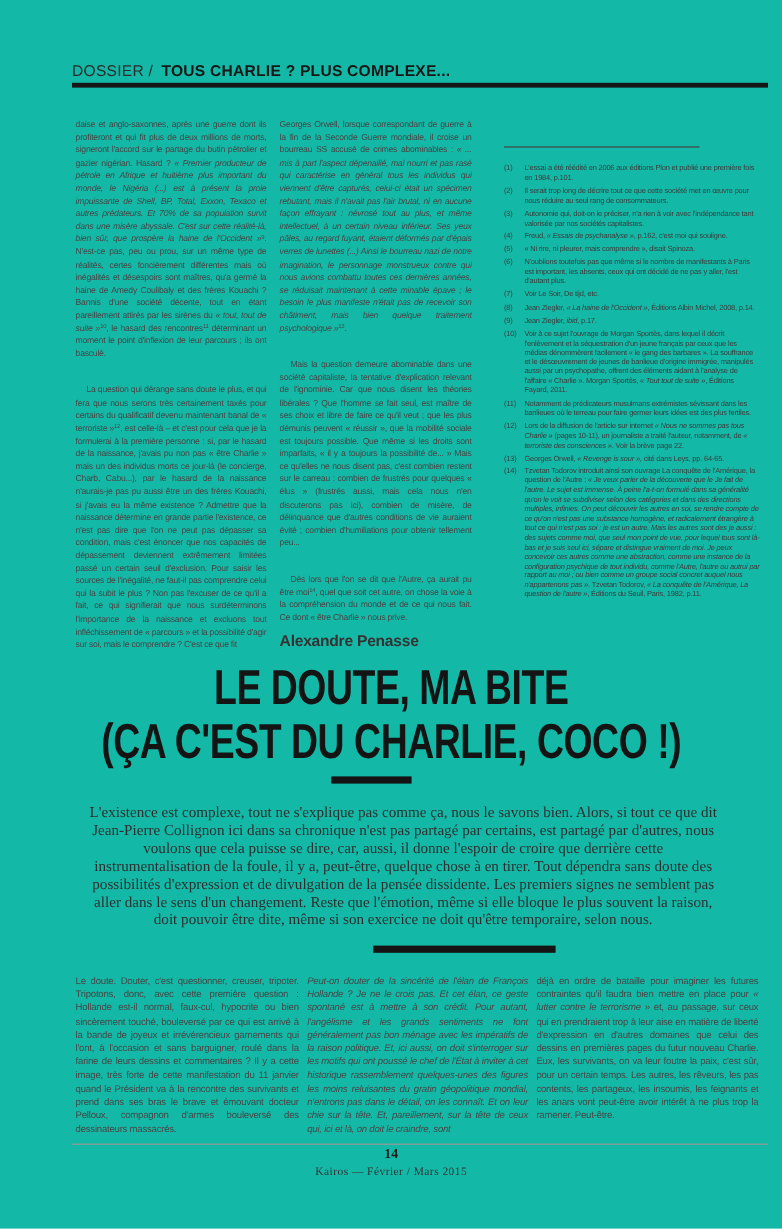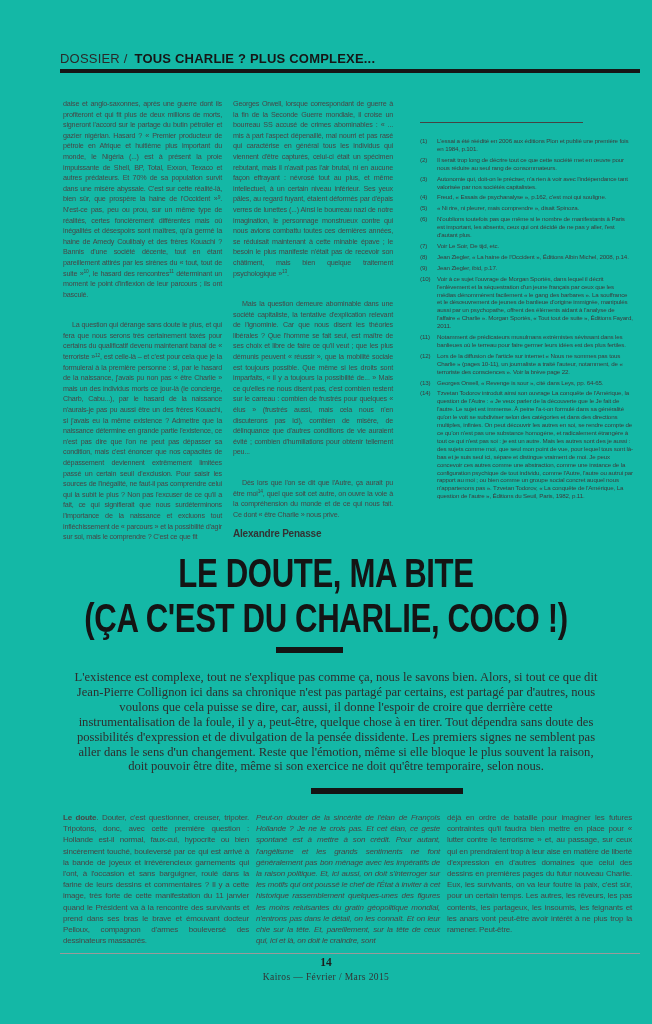--- a/index.html
+++ b/index.html
@@ -10,23 +10,23 @@
   .hdr-section{font-weight:400;letter-spacing:0.2px;}
   .hdr-title{font-weight:700;margin-left:7px;color:#161616;letter-spacing:0.2px;}
   .hdr-rule{position:absolute;left:60px;top:69px;width:580px;height:4px;background:#161616;}
   
   .col{position:absolute;top:99px;font-size:7.2px;line-height:10.6px;letter-spacing:-0.2px;
        text-align:justify;color:#474747;}
   .col-a{left:63px;width:159px;}
   .col-b{left:233px;width:160px;}
   .body-p{margin:0 0 9px 0;}
   .indent{text-indent:9px;margin-top:20px;}
-  .byline{margin:0 0 0 0;font-weight:700;font-size:10px;color:#333;}
-  .it{}
-  .bd{font-weight:700;}
+  .byline{margin:0 0 0 0;font-weight:700;font-size:13px;color:#333;}
+  .it{font-style:italic;}
+  .bd{font-weight:400;}
   sup{font-size:0.68em;line-height:0;vertical-align:baseline;position:relative;top:-0.45em;}
   
   .fn-col{position:absolute;left:420px;top:100px;width:213px;}
   .fn-rule{width:163px;height:1px;background:#444;margin:22px 0 14px 0;}
   .fn{display:flex;gap:5px;margin-bottom:3px;font-size:6.2px;line-height:7.9px;
       letter-spacing:-0.15px;color:#3c3c3c;text-align:left;}
   .fn-num{flex:0 0 12px;}
   .fn-text{flex:1;}
   
   .headline{position:absolute;left:0;right:0;top:551px;margin:0;text-align:center;
@@ -62,21 +62,21 @@
   <div class="hdr-rule"></div>
 
   <div class="col col-a">
     <p class="body-p"><span>daise et anglo-saxonnes, après une guerre dont ils profiteront et qui fit plus de deux millions de morts, signeront l'accord sur le partage du butin pétrolier et gazier nigérian. Hasard ? </span><span class="it">« Premier producteur de pétrole en Afrique et huitième plus important du monde, le Nigéria (...) est à présent la proie impuissante de Shell, BP, Total, Exxon, Texaco et autres prédateurs. Et 70% de sa population survit dans une misère abyssale. C'est sur cette réalité-là, bien sûr, que prospère la haine de l'Occident »</span><sup>9</sup><span>. N'est-ce pas, peu ou prou, sur un même type de réalités, certes foncièrement différentes mais où inégalités et désespoirs sont maîtres, qu'a germé la haine de Amedy Coulibaly et des frères Kouachi ? Bannis d'une société décente, tout en étant pareillement attirés par les sirènes du </span><span class="it">« tout, tout de suite »</span><sup>10</sup><span>, le hasard des rencontres</span><sup>11</sup><span> déterminant un moment le point d'inflexion de leur parcours ; ils ont basculé.</span></p>
     <p class="body-p indent"><span>La question qui dérange sans doute le plus, et qui fera que nous serons très certainement taxés pour certains du qualificatif devenu maintenant banal de « terroriste »</span><sup>12</sup><span>, est celle-là – et c'est pour cela que je la formulerai à la première personne : si, par le hasard de la naissance, j'avais pu non pas « être Charlie » mais un des individus morts ce jour-là (le concierge, Charb, Cabu...), par le hasard de la naissance n'aurais-je pas pu aussi être un des frères Kouachi, si j'avais eu la même existence ? Admettre que la naissance détermine en grande partie l'existence, ce n'est pas dire que l'on ne peut pas dépasser sa condition, mais c'est énoncer que nos capacités de dépassement deviennent extrêmement limitées passé un certain seuil d'exclusion. Pour saisir les sources de l'inégalité, ne faut-il pas comprendre celui qui la subit le plus ? Non pas l'excuser de ce qu'il a fait, ce qui signifierait que nous surdéterminons l'importance de la naissance et excluons tout infléchissement de « parcours » et la possibilité d'agir sur soi, mais le comprendre ? C'est ce que fit</span></p>
   </div>
 
   <div class="col col-b">
     <p class="body-p"><span>Georges Orwell, lorsque correspondant de guerre à la fin de la Seconde Guerre mondiale, il croise un bourreau SS accusé de crimes abominables : </span><span class="it">« ... mis à part l'aspect dépenaillé, mal nourri et pas rasé qui caractérise en général tous les individus qui viennent d'être capturés, celui-ci était un spécimen rebutant, mais il n'avait pas l'air brutal, ni en aucune façon effrayant : névrosé tout au plus, et même intellectuel, à un certain niveau inférieur. Ses yeux pâles, au regard fuyant, étaient déformés par d'épais verres de lunettes (...) Ainsi le bourreau nazi de notre imagination, le personnage monstrueux contre qui nous avions combattu toutes ces dernières années, se réduisait maintenant à cette minable épave ; le besoin le plus manifeste n'était pas de recevoir son châtiment, mais bien quelque traitement psychologique »</span><sup>13</sup><span>.</span></p>
     <p class="body-p indent"><span>Mais la question demeure abominable dans une société capitaliste, la tentative d'explication relevant de l'ignominie. Car que nous disent les théories libérales ? Que l'homme se fait seul, est maître de ses choix et libre de faire ce qu'il veut ; que les plus démunis peuvent « réussir », que la mobilité sociale est toujours possible. Que même si les droits sont imparfaits, « il y a toujours la possibilité de... » Mais ce qu'elles ne nous disent pas, c'est combien restent sur le carreau : combien de frustrés pour quelques « élus » (frustrés aussi, mais cela nous n'en discuterons pas ici), combien de misère, de délinquance que d'autres conditions de vie auraient évité ; combien d'humiliations pour obtenir tellement peu...</span></p>
-    <p class="body-p indent"><span>Dès lors que l'on se dit que l'Autre, ça aurait pu être moi</span><sup>14</sup><span>, quel que soit cet autre, on ouvre la voie à la compréhension du monde et de ce qui nous fait. Ce dont « être Charlie » nous prive.</span></p>
+    <p class="body-p indent"><span>Dès lors que l'on se dit que l'Autre, ça aurait pu être moi</span><sup>14</sup><span>, quel que soit cet autre, on chose la voie à la compréhension du monde et de ce qui nous fait. Ce dont « être Charlie » nous prive.</span></p>
     <p class="byline">Alexandre Penasse</p>
   </div>
 
   <div class="fn-col">
     <div class="fn-rule"></div>
     <div class="fn-list">
 
         <div class="fn">
           <span class="fn-num">(1)</span>
           <span class="fn-text"><span>L'essai a été réédité en 2006 aux éditions Plon et publié une première fois en 1984, p.101.</span></span>

